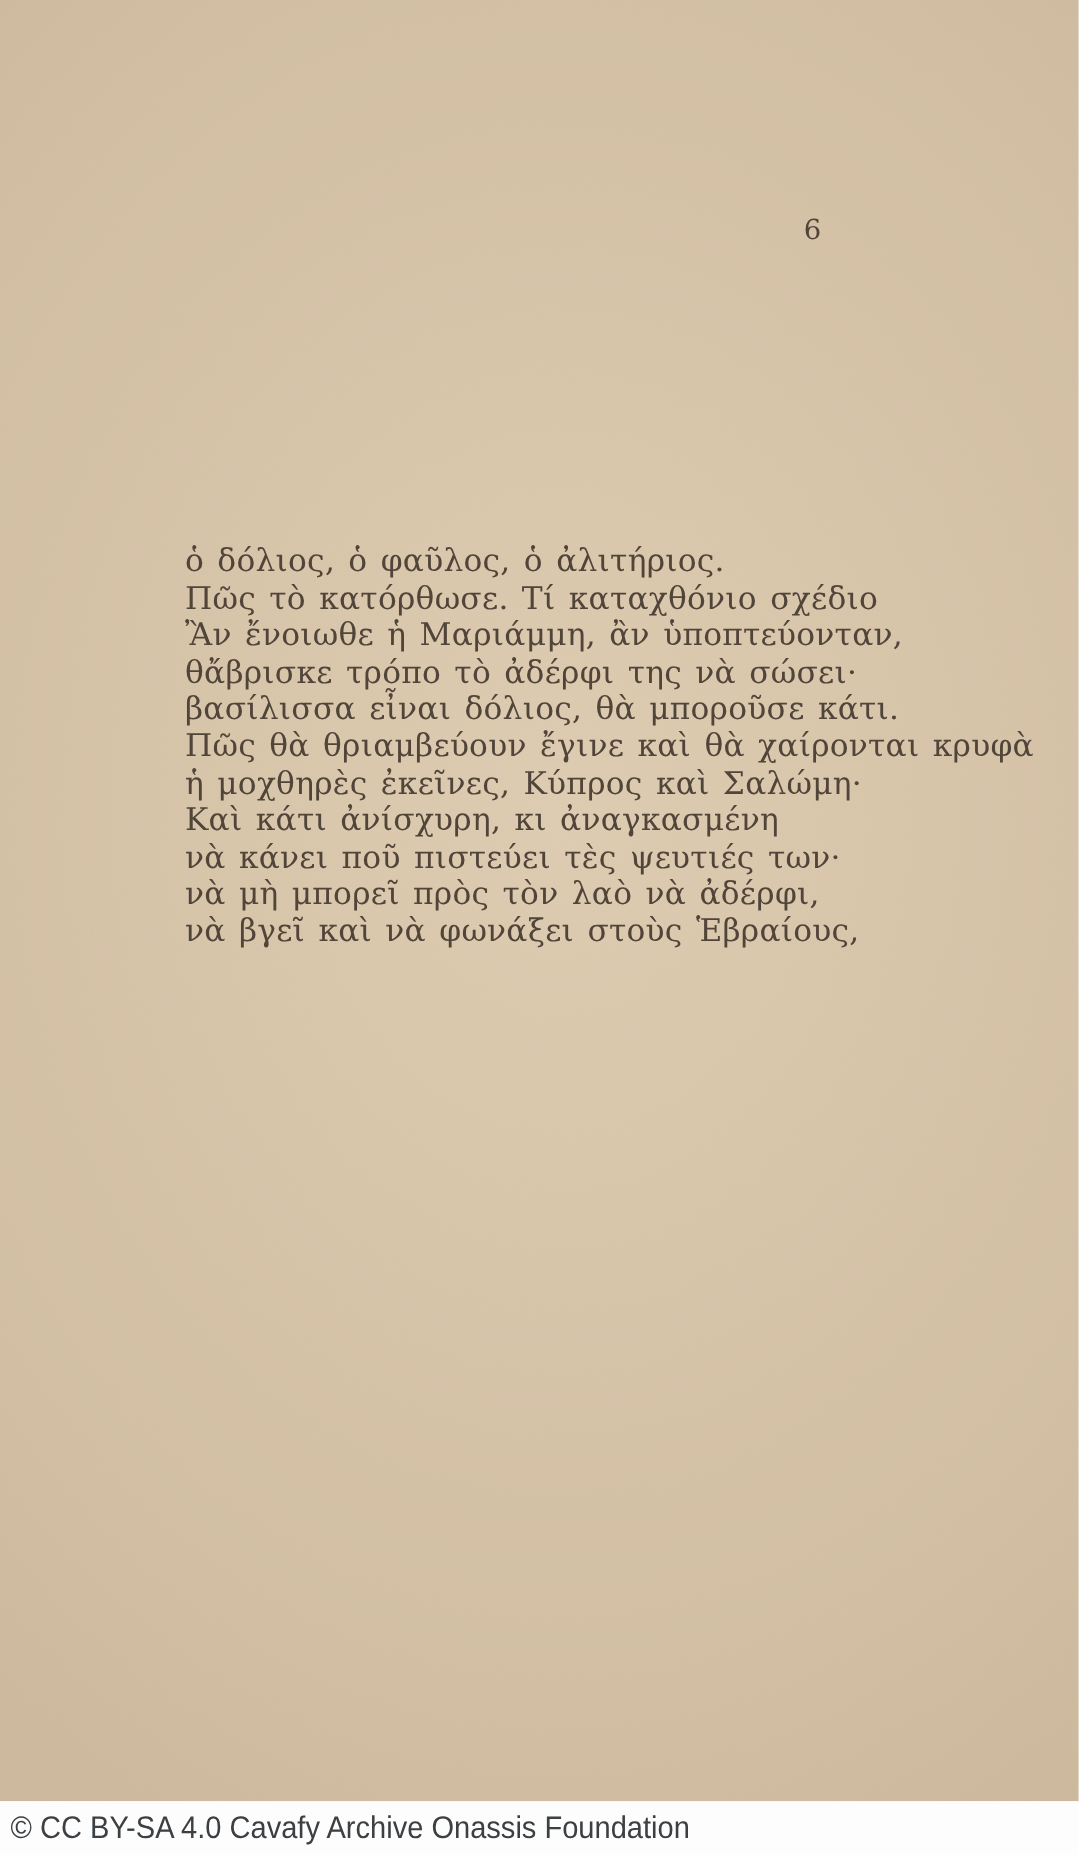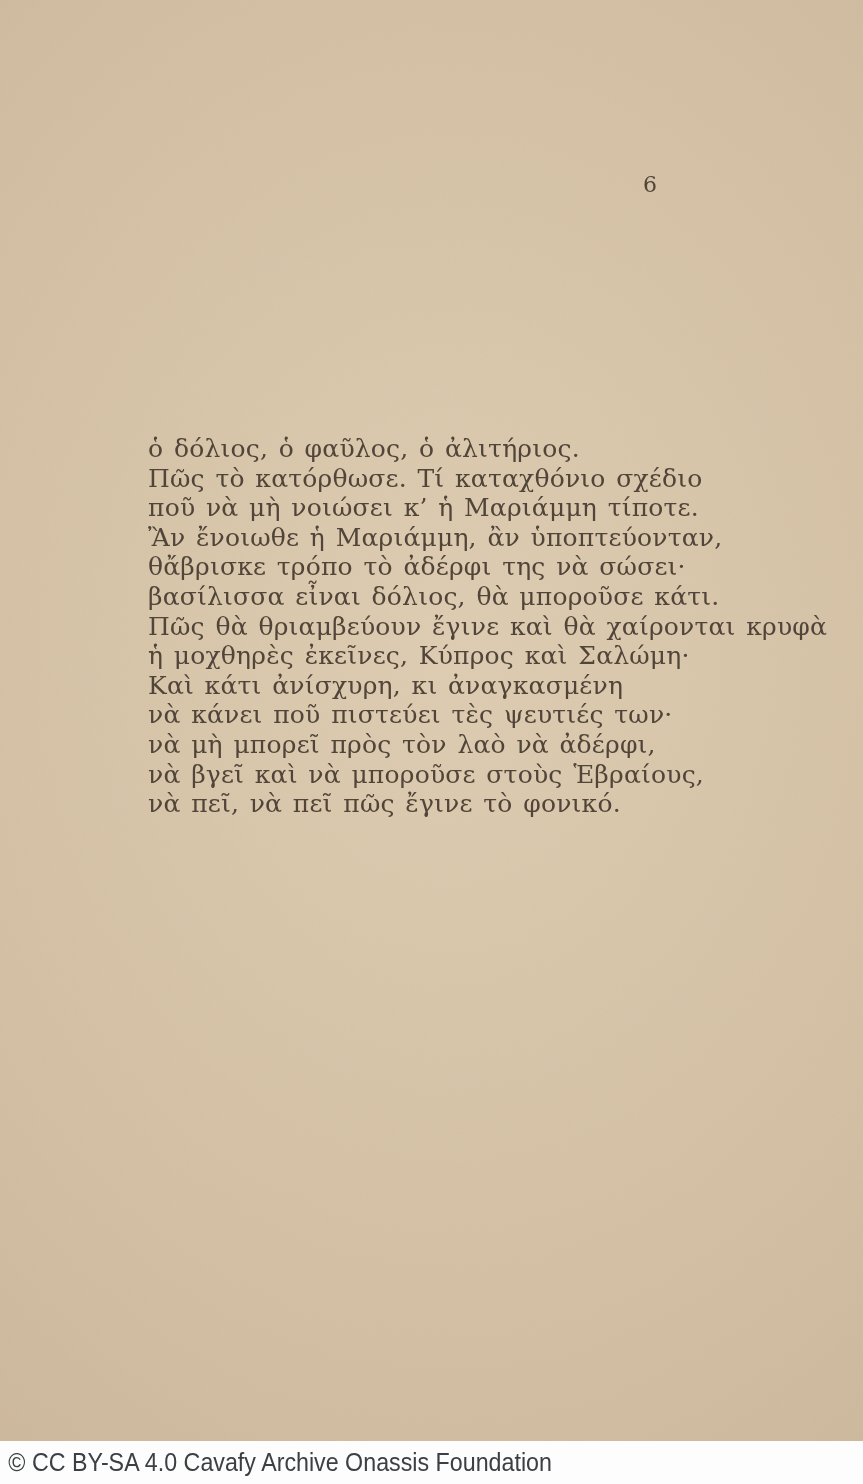--- a/index.html
+++ b/index.html
@@ -99,30 +99,28 @@
       <feColorMatrix in="n" type="matrix" values="0 0 0 0 0.80  0 0 0 0 0.73  0 0 0 0 0.62  0 0 0 0.18 0"></feColorMatrix>
     </filter>
     <rect width="863" height="1441" filter="url(#grain)"></rect>
   </svg>
 
   <div class="page-number">6</div>
 
   <div class="poem">
     <div class="poem-line">ὁ δόλιος, ὁ φαῦλος, ὁ ἀλιτήριος.</div>
     <div class="poem-line">Πῶς τὸ κατόρθωσε. Τί καταχθόνιο σχέδιο</div>
-    <div class="poem-line">ποῦ νὰ μὴ νοιώσει κ’ ἡ Μαριάμμη τίποτε.</div>
     <div class="poem-line">Ἂν ἔνοιωθε ἡ Μαριάμμη, ἂν ὑποπτεύονταν,</div>
     <div class="poem-line">θἄβρισκε τρόπο τὸ ἀδέρφι της νὰ σώσει·</div>
     <div class="poem-line">βασίλισσα εἶναι δόλιος, θὰ μποροῦσε κάτι.</div>
     <div class="poem-line">Πῶς θὰ θριαμβεύουν ἔγινε καὶ θὰ χαίρονται κρυφὰ</div>
     <div class="poem-line">ἡ μοχθηρὲς ἐκεῖνες, Κύπρος καὶ Σαλώμη·</div>
     <div class="poem-line">Καὶ κάτι ἀνίσχυρη, κι ἀναγκασμένη</div>
     <div class="poem-line">νὰ κάνει ποῦ πιστεύει τὲς ψευτιές των·</div>
     <div class="poem-line">νὰ μὴ μπορεῖ πρὸς τὸν λαὸ νὰ ἀδέρφι,</div>
-    <div class="poem-line">νὰ βγεῖ καὶ νὰ μποροῦσε στοὺς Ἑβραίους,</div>
-    <div class="poem-line">νὰ πεῖ, νὰ πεῖ πῶς ἔγινε τὸ φονικό.</div>
+    <div class="poem-line">νὰ βγεῖ καὶ νὰ φωνάξει στοὺς Ἑβραίους,</div>
   </div>
 
   <div class="license-bar">
     <div class="license-text">© CC BY-SA 4.0 Cavafy Archive Onassis Foundation</div>
   </div>
 
 </div>
 
 </body></html>

